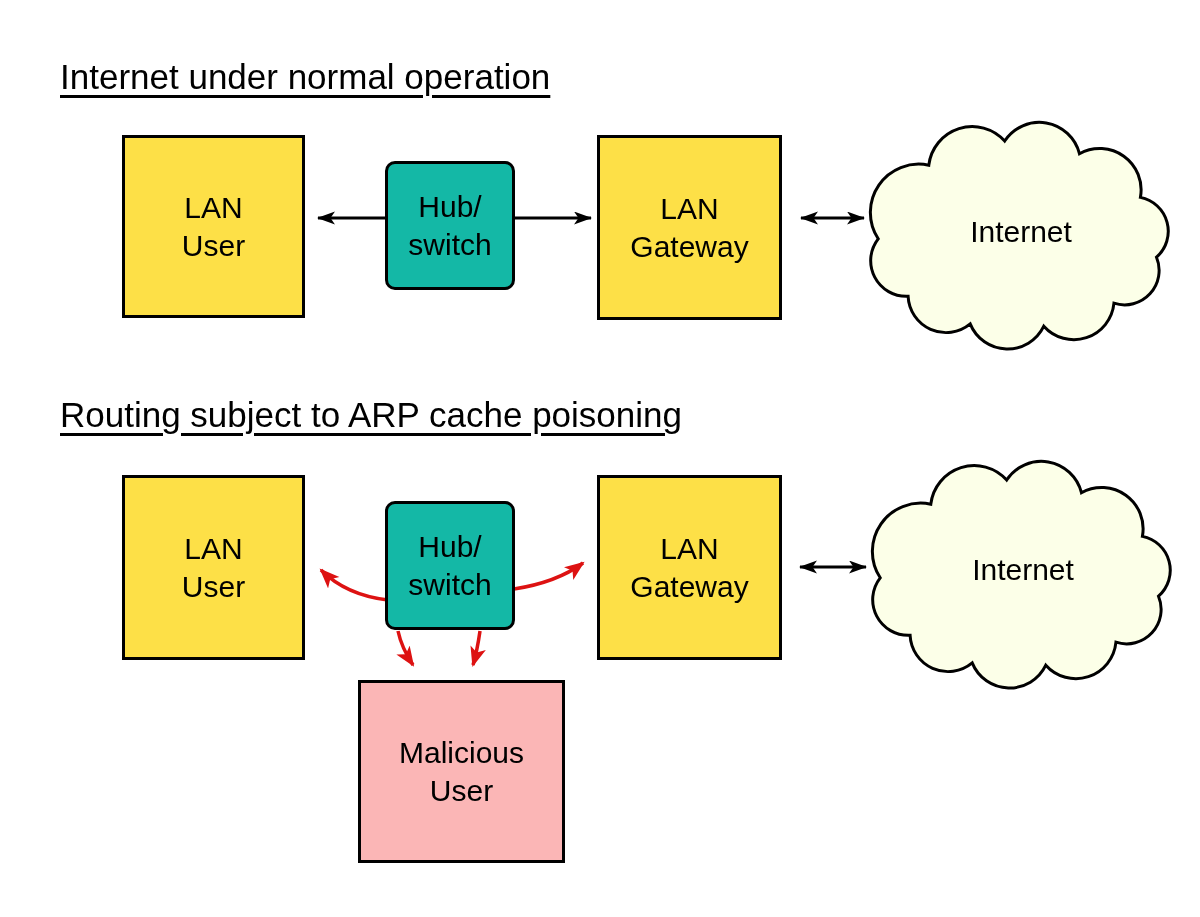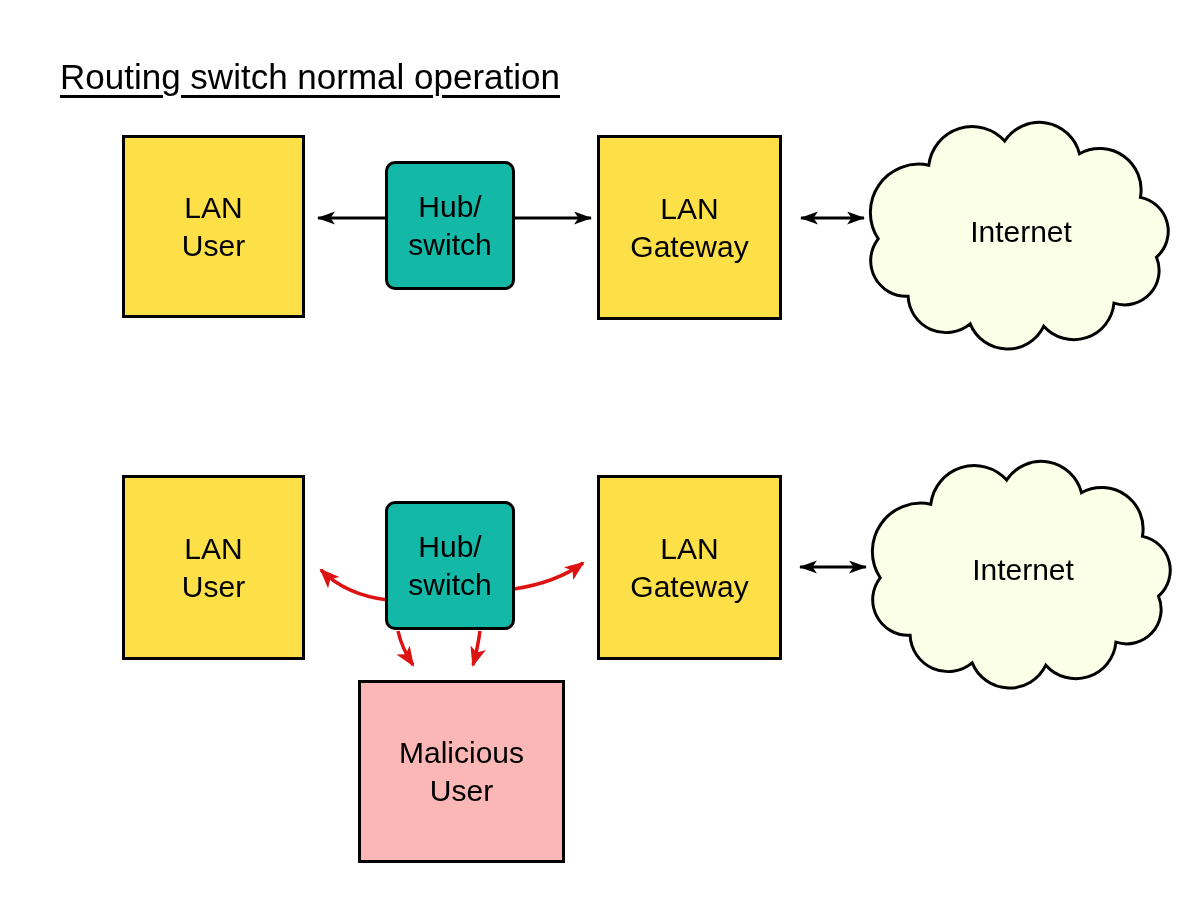--- a/index.html
+++ b/index.html
@@ -86,33 +86,34 @@
 
     <use href="#cloudPath" transform="translate(848,449) scale(1.15)"></use>
     <line x1="800" y1="567" x2="866" y2="567" stroke="#000000" stroke-width="3" marker-start="url(#head-black)" marker-end="url(#head-black)"></line>
 
     <path d="M 388 600 C 362 597 339 588 321 570" fill="none" stroke="#dd1212" stroke-width="3.5" marker-end="url(#head-red)"></path>
     <path d="M 514 589 C 540 585 564 577 583 563" fill="none" stroke="#dd1212" stroke-width="3.5" marker-end="url(#head-red)"></path>
     <path d="M 398 631 C 401 645 407 656 413 665" fill="none" stroke="#dd1212" stroke-width="3.5" marker-end="url(#head-red)"></path>
     <path d="M 480 631 C 478 645 476 655 473 665" fill="none" stroke="#dd1212" stroke-width="3.5" marker-end="url(#head-red)"></path>
   </svg>
 
-  <div class="title" style="left:60px; top:57px;">Routing switch normal operation</div>
+  <div class="title" style="left:60px; top:57px;">Internet under normal operation</div>
 
   <div class="node node--blue" style="left:122px; top:135px; width:183px; height:183px;">LAN
 User</div>
 
   <div class="node node--yellow" style="left:385px; top:161px; width:130px; height:129px;">Hub/
 switch</div>
 
   <div class="node node--blue" style="left:597px; top:135px; width:185px; height:185px;">LAN
 Gateway</div>
 
   <div class="cloud-label" style="left:875px; top:123px; width:292px; height:218px;">Internet</div>
 
+  <div class="title" style="left:60px; top:395px;">Routing subject to ARP cache poisoning</div>
 
   <div class="node node--blue" style="left:122px; top:475px; width:183px; height:185px;">LAN
 User</div>
 
   <div class="node node--yellow" style="left:385px; top:501px; width:130px; height:129px;">Hub/
 switch</div>
 
   <div class="node node--blue" style="left:597px; top:475px; width:185px; height:185px;">LAN
 Gateway</div>
 

